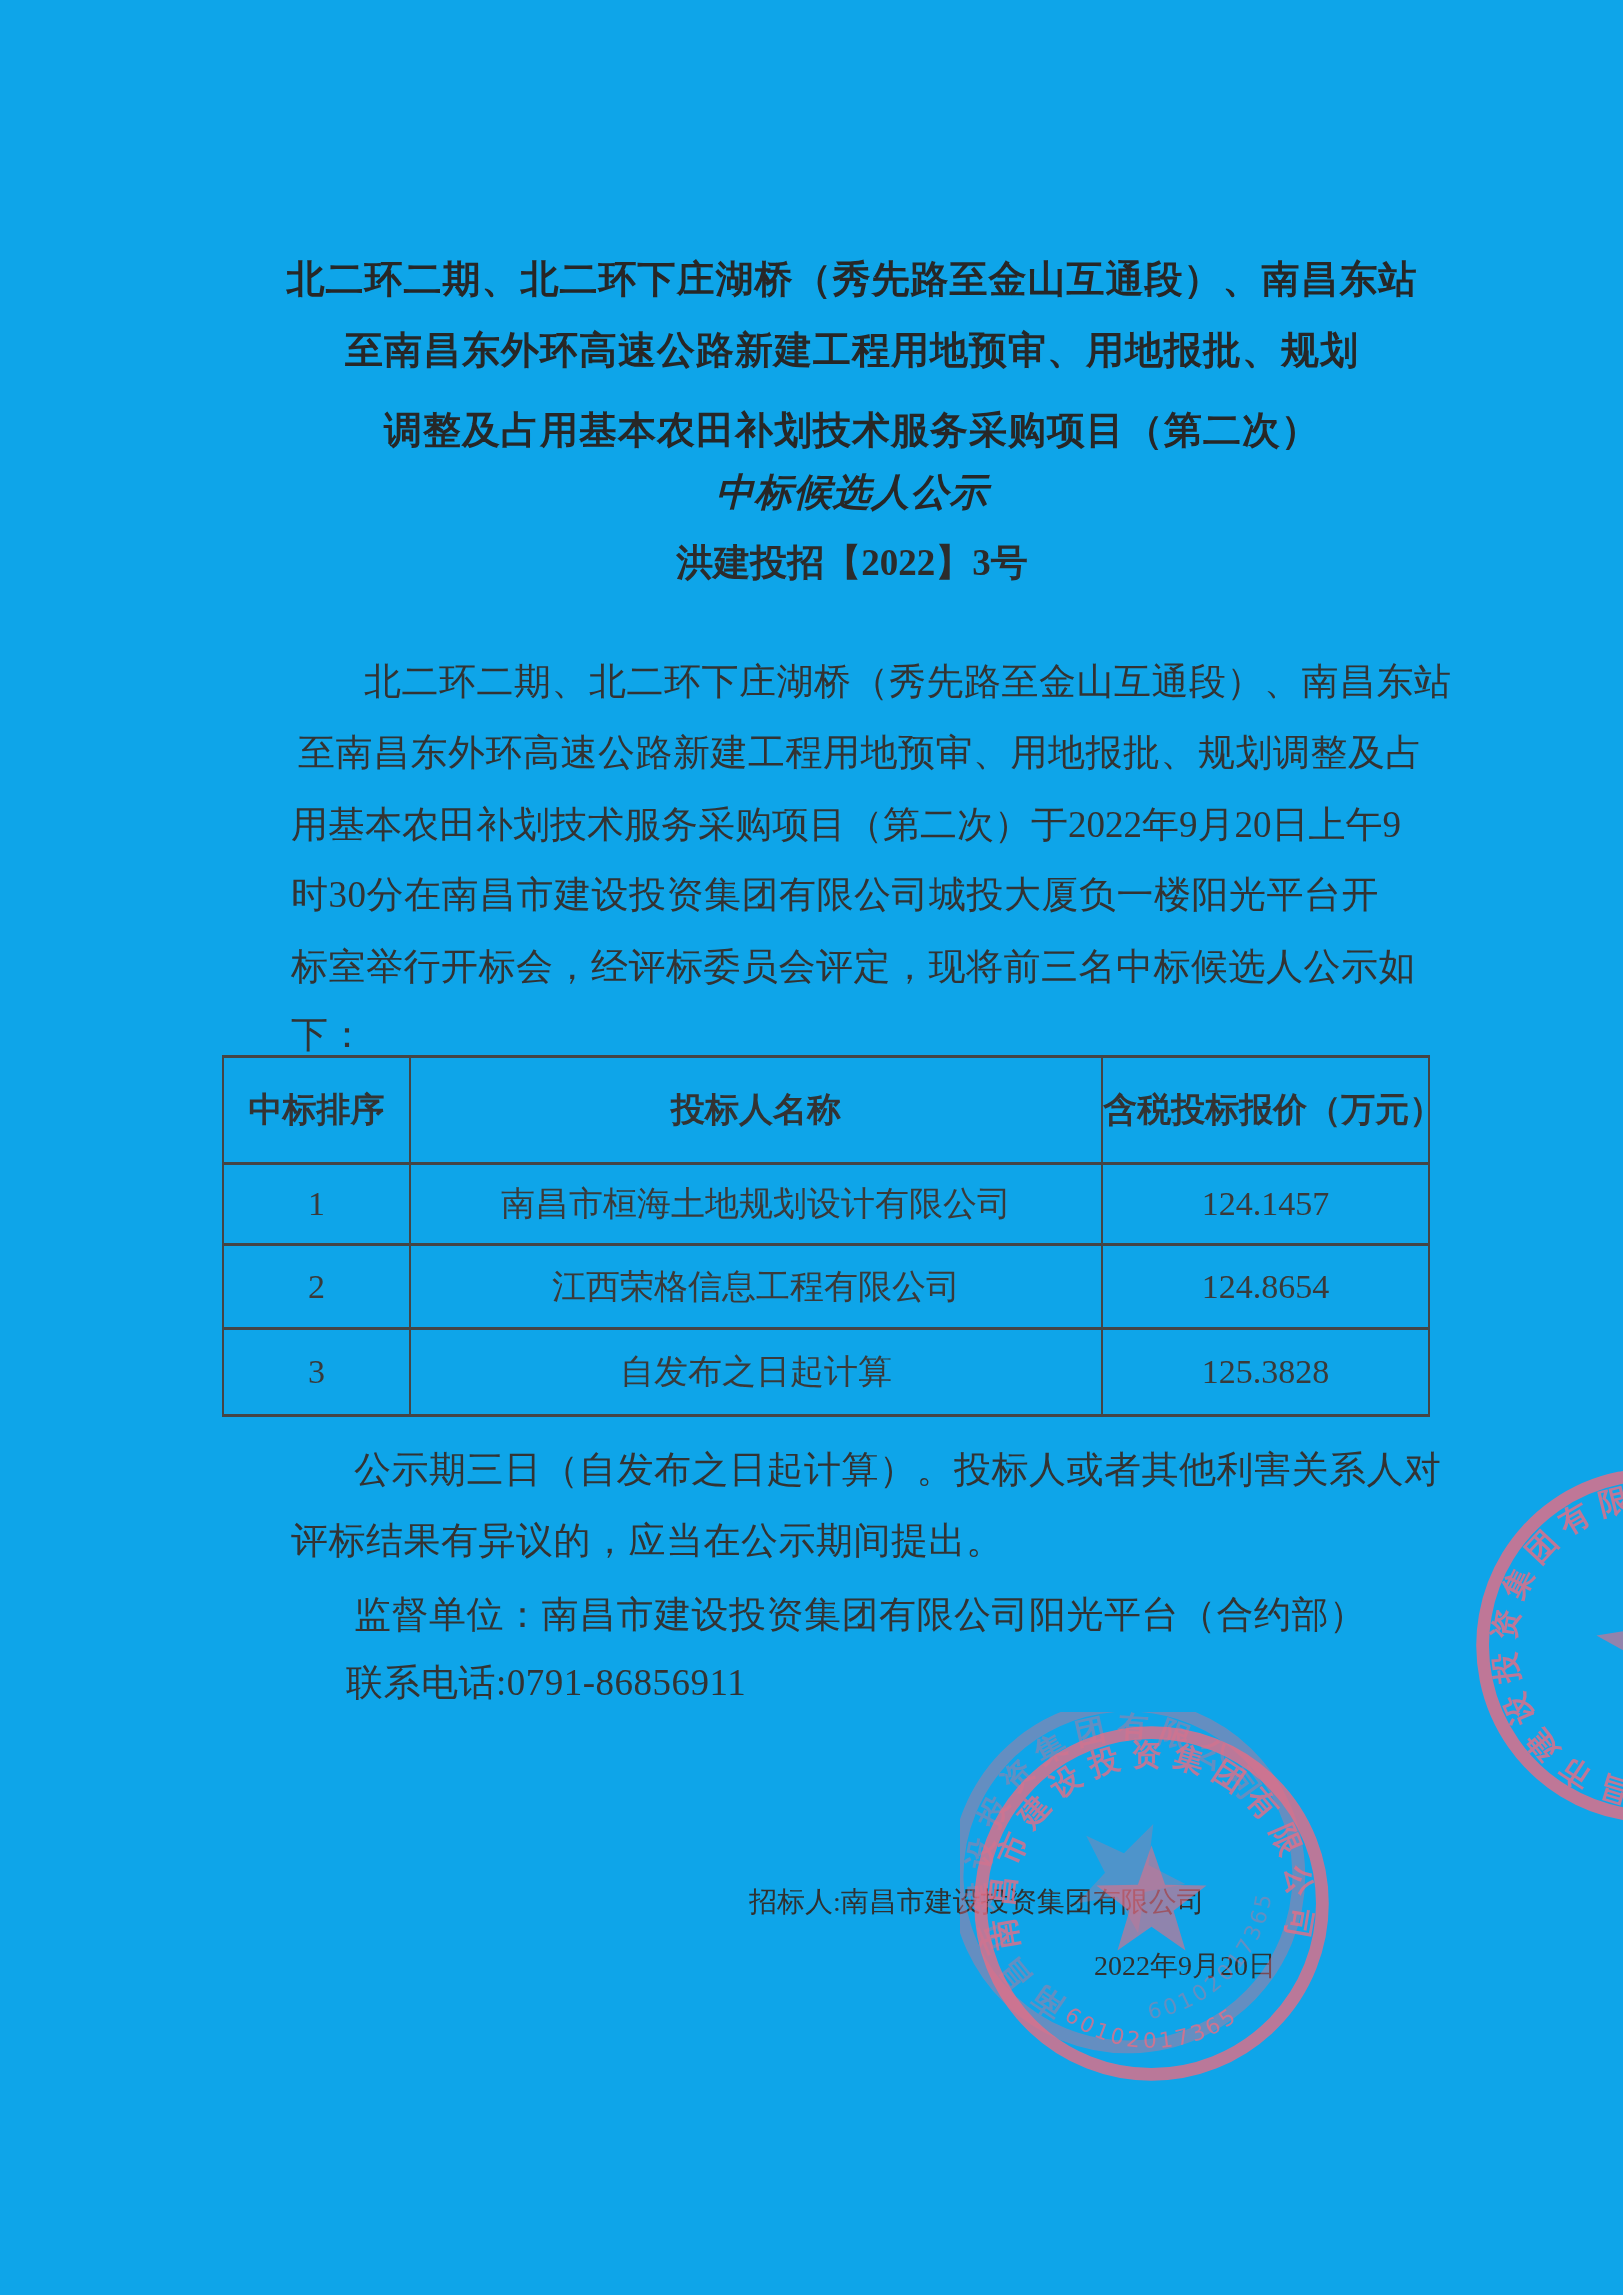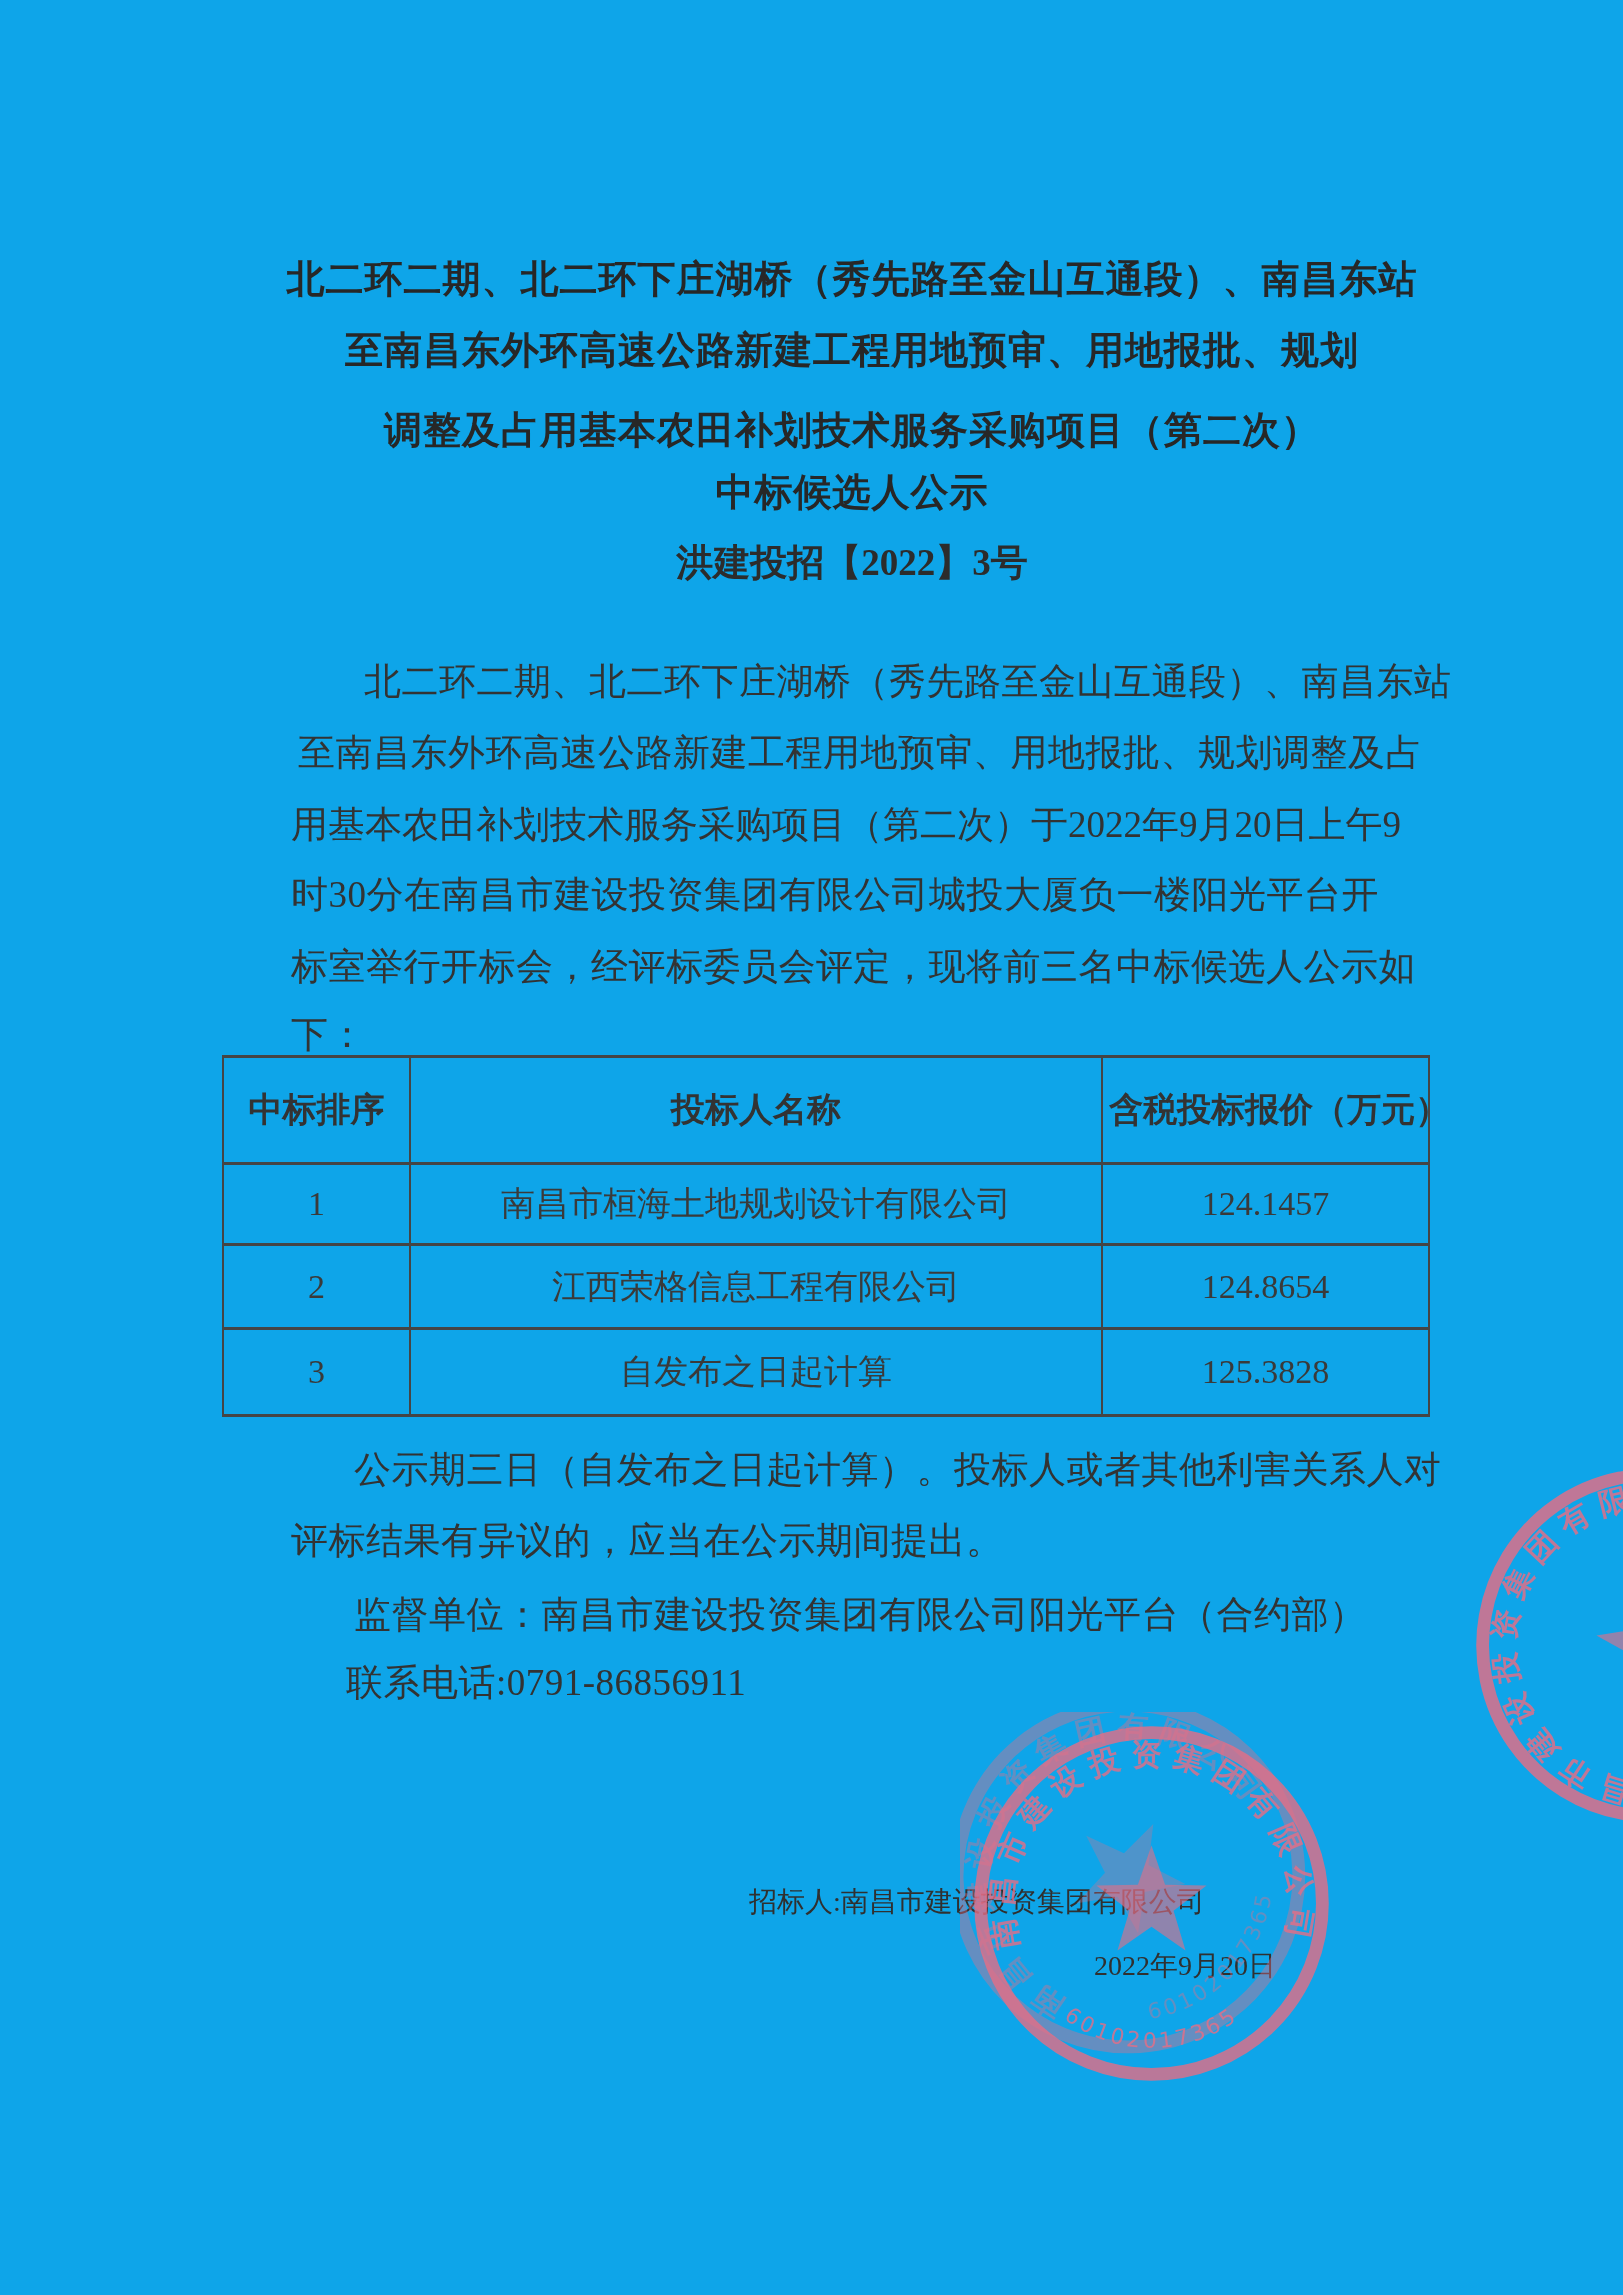--- a/index.html
+++ b/index.html
@@ -20,21 +20,21 @@
   }
   .body-line { font-size:37px; line-height:45px; letter-spacing:0.5px; color:#333; }
   .small-gap { letter-spacing:0; }
   .bid-table-wrap { left:222px; top:1055px; width:1208px; height:359px; }
   table.bid-table {
     width:100%; height:100%; border-collapse:collapse; table-layout:fixed;
     font-size:34px; color:#3a3a3a;
   }
   table.bid-table td, table.bid-table th {
     border:2.5px solid var(--line); border-top-width:3.4px; border-bottom-width:3.4px;
-    text-align:center; vertical-align:middle; font-weight:normal; padding:6px;
+    text-align:center; vertical-align:middle; font-weight:normal; padding:0;
   }
   table.bid-table th { font-weight:600; color:#333; }
   .num-cell { font-family:"Liberation Serif", serif; }
   .sign-line { font-size:28px; line-height:44px; color:#303030; }
   .seal-svg { position:absolute; }
   .seal-company-text {
     font-family:"Liberation Serif", serif; font-weight:bold;
     font-size:62px; letter-spacing:20px; fill:var(--seal-color);
   }
   .seal-number-text {
@@ -43,21 +43,21 @@
   }
 </style>
 </head>
 <body>
 
 <div class="page">
 
   <div class="abs title-line" style="top:256px;">北二环二期、北二环下庄湖桥（秀先路至金山互通段）、南昌东站</div>
   <div class="abs title-line" style="top:327px;">至南昌东外环高速公路新建工程用地预审、用地报批、规划</div>
   <div class="abs title-line" style="top:399px;margin-top:8px;">调整及占用基本农田补划技术服务采购项目（第二次）</div>
-  <div class="abs title-line" style="top:469px;">中标候选人公示</div>
+  <div class="abs title-line" style="top:469px;font-style:italic;">中标候选人公示</div>
   <div class="abs doc-number" style="top:540px;">洪建投招【2022】3号</div>
 
   <div class="abs body-line" style="top:659px; left:364px;">北二环二期、北二环下庄湖桥（秀先路至金山互通段）、南昌东站</div>
   <div class="abs body-line" style="top:730px; left:298px;">至南昌东外环高速公路新建工程用地预审、用地报批、规划调整及占</div>
   <div class="abs body-line small-gap" style="top:802px; left:291px;">用基本农田补划技术服务采购项目（第二次）于2022年9月20日上午9</div>
   <div class="abs body-line" style="top:872px; left:291px;">时30分在南昌市建设投资集团有限公司城投大厦负一楼阳光平台开</div>
   <div class="abs body-line" style="top:944px; left:291px;">标室举行开标会，经评标委员会评定，现将前三名中标候选人公示如</div>
   <div class="abs body-line" style="top:1012px; left:291px;">下：</div>
 
   <div class="abs bid-table-wrap">

